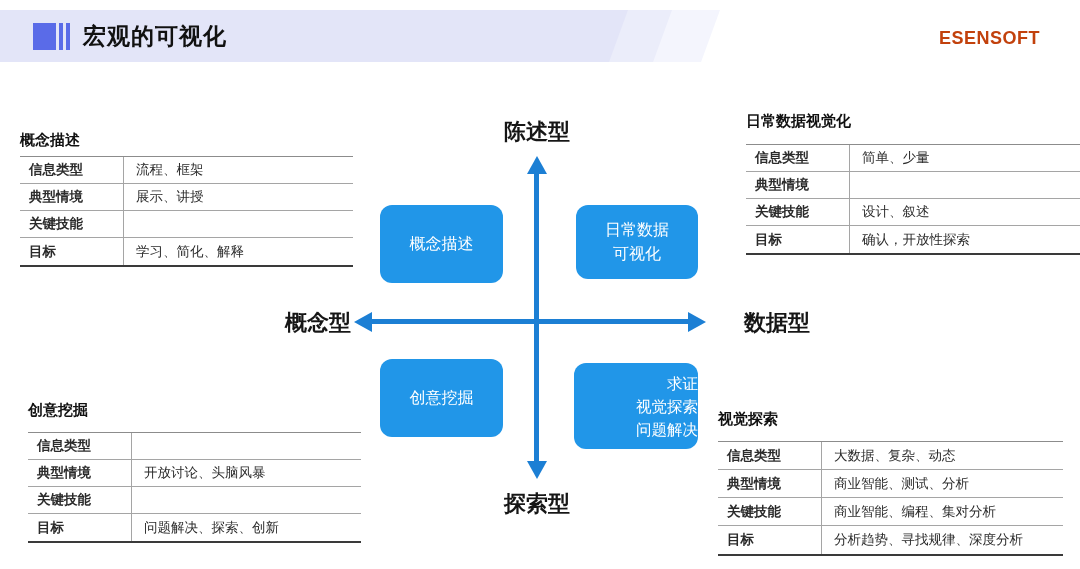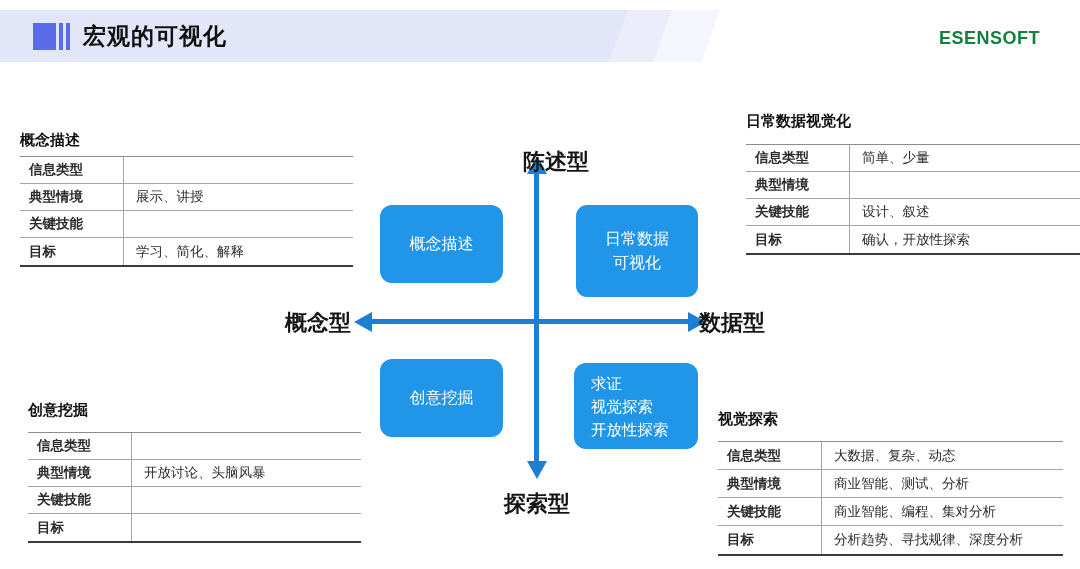--- a/index.html
+++ b/index.html
@@ -17,49 +17,49 @@
   .header { position:absolute; left:0; top:10px; width:100%; height:52px; }
   .hstripe { position:absolute; top:0; height:52px; transform:skewX(-20deg); transform-origin:top left; }
   .hstripe.s3 { left:-40px; width:760px; background:#f4f5fd; }
   .hstripe.s2 { left:-40px; width:712px; background:#ebedfa; }
   .hstripe.s1 { left:-40px; width:668px; background:#e3e5f8; }
   .title-group { position:absolute; left:33px; top:11px; height:30px; display:flex; align-items:center; }
   .mark-square { width:23px; height:27px; background:#5a6be8; }
   .mark-bar1 { width:4px; height:27px; background:#5a6be8; margin-left:3px; }
   .mark-bar2 { width:4px; height:27px; background:#5a6be8; margin-left:3px; }
   .page-title { margin-left:13px; font-size:23px; font-weight:600; color:#111; letter-spacing:1px; }
-  .logo { position:absolute; right:40px; top:18px; font-size:18px; font-weight:700; color:#15803d; letter-spacing:0.5px; }
+  .logo { position:absolute; right:40px; top:18px; font-size:18px; font-weight:700; color:#c2410c; letter-spacing:0.5px; }
 
   
   .axis-shaft { position:absolute; background:#1c7fd4; }
   .v-shaft { left:534px; top:170px; width:5px; height:292px; }
   .h-shaft { left:370px; top:319px; width:320px; height:5px; }
   .arrowhead { position:absolute; width:0; height:0; }
   .ah-up    { left:527px; top:156px; border-left:10px solid transparent; border-right:10px solid transparent; border-bottom:18px solid #1c7fd4; }
   .ah-down  { left:527px; top:461px; border-left:10px solid transparent; border-right:10px solid transparent; border-top:18px solid #1c7fd4; }
   .ah-left  { left:354px; top:311.5px; border-top:10px solid transparent; border-bottom:10px solid transparent; border-right:18px solid #1c7fd4; }
   .ah-right { left:688px; top:311.5px; border-top:10px solid transparent; border-bottom:10px solid transparent; border-left:18px solid #1c7fd4; }
 
   .axis-label { position:absolute; font-size:22px; font-weight:600; color:#161616; white-space:nowrap; }
-  .al-top    { left:556px; top:117px; transform:translateX(-50%);margin-top:30px; }
+  .al-top    { left:537px; top:117px; transform:translateX(-50%); }
   .al-bottom { left:537px; top:489px; transform:translateX(-50%); }
   .al-left   { left:351px; top:308px; transform:translateX(-100%); }
-  .al-right  { left:699px; top:308px; }
+  .al-right  { left:744px; top:308px; }
 
   
   .qbox {
     position:absolute; background:#2196e8; border-radius:12px;
     color:#ffffff; font-size:16px; font-weight:500;
     display:flex; flex-direction:column; justify-content:center; align-items:center;
     line-height:24px; text-align:center;
   }
   .qbox.q1 { left:380px; top:205px; width:123px; height:78px; }
-  .qbox.q2 { left:576px; top:205px; width:122px; height:92px;border-radius:11px; }
+  .qbox.q2 { left:576px; top:205px; width:122px; height:74px; }
   .qbox.q3 { left:380px; top:359px; width:123px; height:78px; }
-  .qbox.q4 { left:574px; top:363px; width:124px; height:86px; align-items:flex-start; padding-left:17px; text-align:left; line-height:23px; font-size:15.5px; }
+  .qbox.q4 { left:574px; top:363px; width:124px; height:86px; align-items:flex-end; padding-left:17px; text-align:left; line-height:23px; font-size:15.5px; }
 
   
   .table-block { position:absolute; }
   .tbl-title { font-size:15px; font-weight:700; color:#111; margin-bottom:var(--tmb,8px); }
   .tbl { border-top:1px solid #8c8c8c; border-bottom:2px solid #3a3a3a; }
   .trow { display:grid; grid-template-columns:104px 1fr; height:var(--rowh,27px); align-items:center; border-bottom:1px solid #a5a5a5; font-size:13.5px; }
   .trow:last-child { border-bottom:none; }
   .tkey { font-weight:700; color:#2b2b2b; padding-left:9px; height:100%; display:flex; align-items:center; border-right:1px solid #a5a5a5; }
   .tval { color:#2b2b2b; padding-left:12px; }
 </style>
@@ -97,28 +97,29 @@
 <div class="qbox q2">
     <div>日常数据</div>
     <div>可视化</div>
   </div>
 <div class="qbox q3">
     <div>创意挖掘</div>
   </div>
 <div class="qbox q4">
     <div>求证</div>
     <div>视觉探索</div>
-    <div>开放性探索</div>
+    <div>问题解决</div>
   </div>
 
 <div class="table-block" style="left:20px; top:131px; width:333px; --tmb:6px;">
   <div class="tbl-title">概念描述</div>
   <div class="tbl">
       <div class="trow">
         <div class="tkey">信息类型</div>
+        <div class="tval">流程、框架</div>
       </div>
       <div class="trow">
         <div class="tkey">典型情境</div>
         <div class="tval">展示、讲授</div>
       </div>
       <div class="trow">
         <div class="tkey">关键技能</div>
       </div>
       <div class="trow">
         <div class="tkey">目标</div>
@@ -156,20 +157,21 @@
       </div>
       <div class="trow">
         <div class="tkey">典型情境</div>
         <div class="tval">开放讨论、头脑风暴</div>
       </div>
       <div class="trow">
         <div class="tkey">关键技能</div>
       </div>
       <div class="trow">
         <div class="tkey">目标</div>
+        <div class="tval">问题解决、探索、创新</div>
       </div>
     </div>
 </div>
 
 <div class="table-block" style="left:718px; top:410px; width:345px; --tmb:12px; --rowh:28px;">
   <div class="tbl-title">视觉探索</div>
   <div class="tbl">
       <div class="trow">
         <div class="tkey">信息类型</div>
         <div class="tval">大数据、复杂、动态</div>

